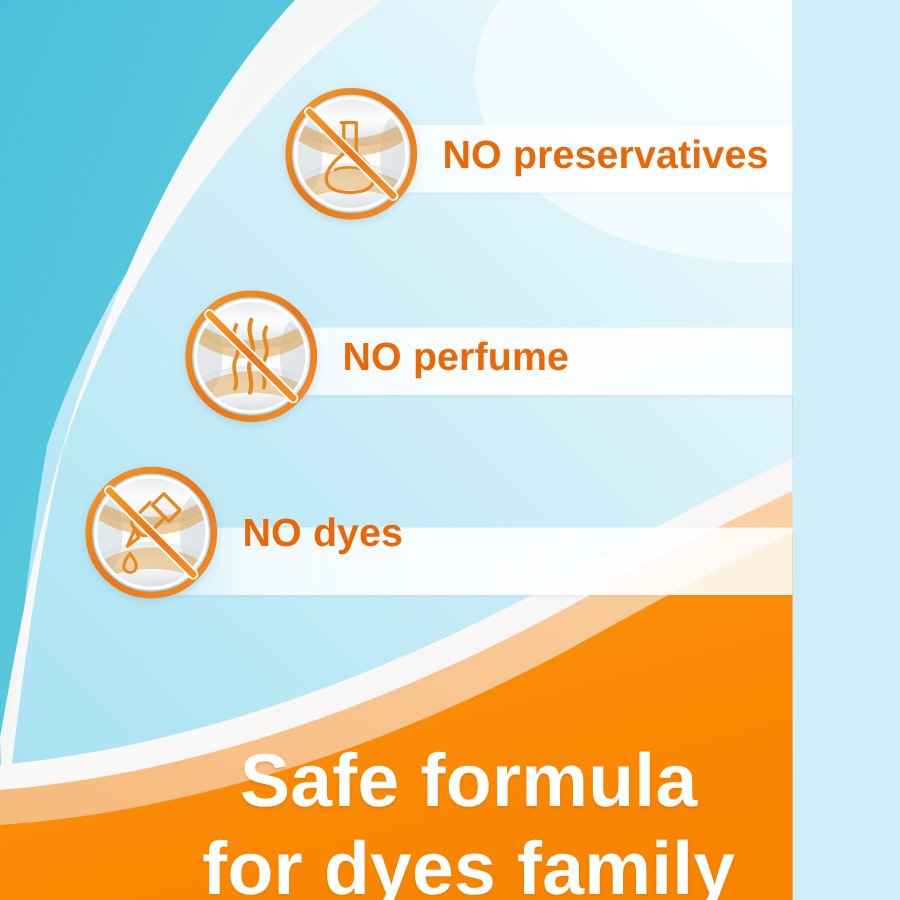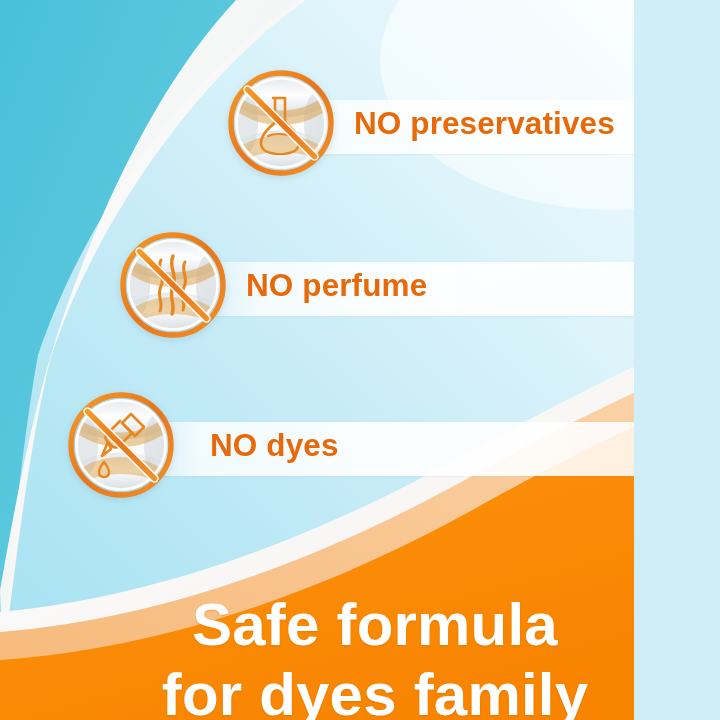--- a/index.html
+++ b/index.html
@@ -18,22 +18,22 @@
   
   .bg-base{
     background:
       radial-gradient(120% 110% at 92% 4%, #ffffff 0%, #f7fdff 22%, #e4f6fc 42%, #cfeef8 62%, #bfe9f6 100%);
   }
   .bg-svg{pointer-events:none;}
 
   
   .row{position:absolute;display:flex;align-items:center;}
   .row-1{left:222px;top:64px;}
-  .row-2{left:114px;top:226px;text-align:right;}
-  .row-3{left:62px;top:386px;gap:16px;}
+  .row-2{left:142px;top:226px;text-align:right;}
+  .row-3{left:62px;top:367px;}
 
   
   .plate{
     position:absolute;height:54px;border-radius:3px;
     background:linear-gradient(to right,
         rgba(255,255,255,0.30) 0%,
         rgba(255,255,255,0.80) 10%,
         rgba(255,255,255,0.92) 45%,
         rgba(255,255,255,0.86) 100%);
     box-shadow:0 1px 2px rgba(120,160,180,0.10);

